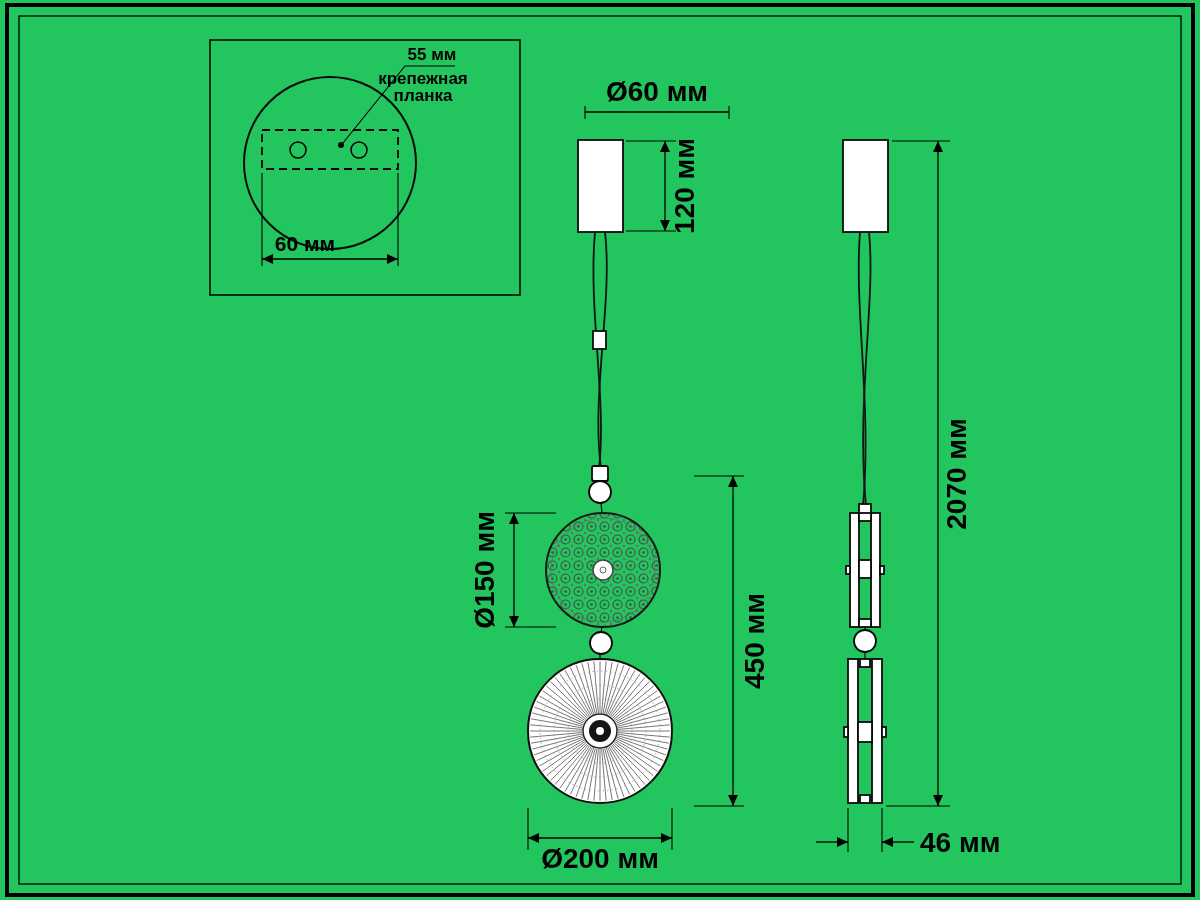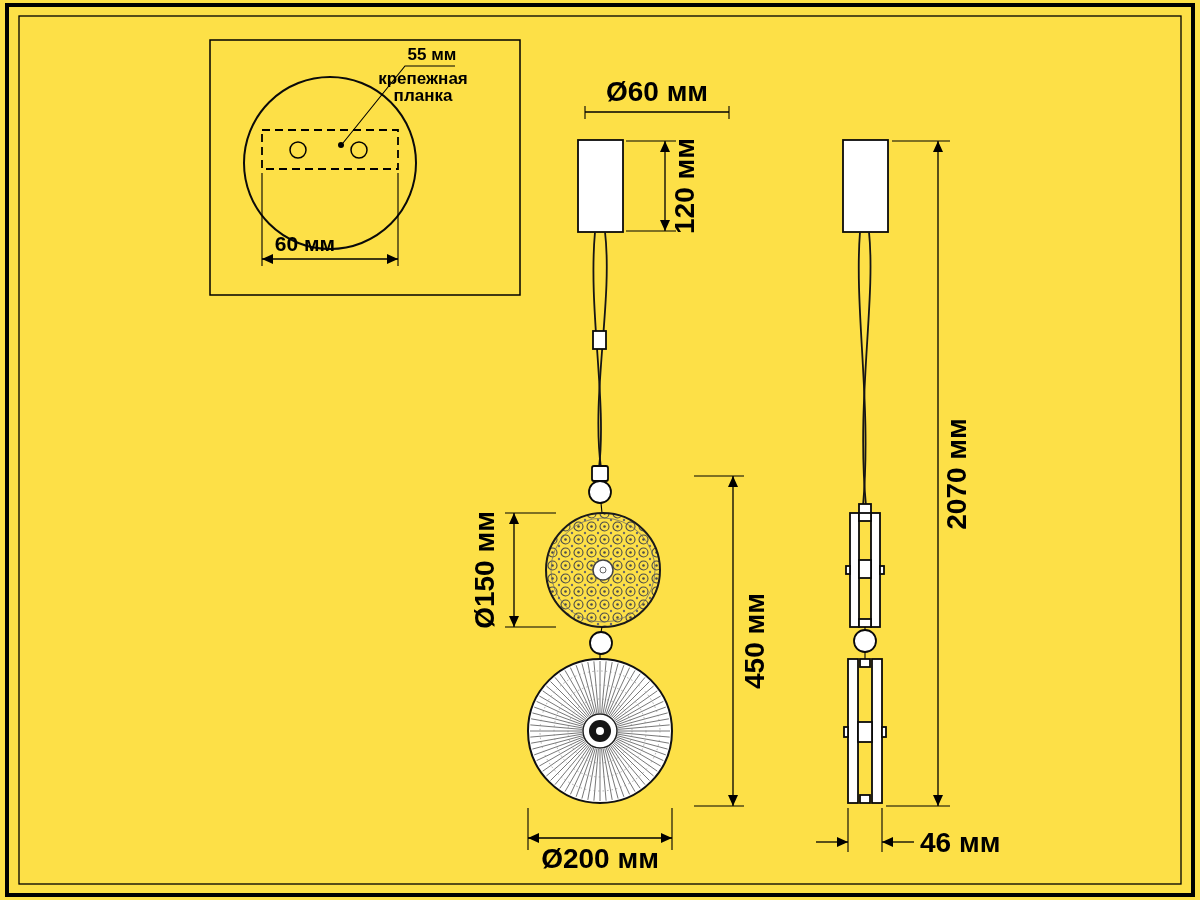--- a/index.html
+++ b/index.html
@@ -1,16 +1,16 @@
 <!DOCTYPE html>
 <html><head>
 <meta charset="utf-8">
 <style>
   html,body{margin:0;padding:0;background:#ffffff;}
-  .canvas{position:relative;width:1200px;height:900px;background:#fde047;overflow:hidden;}
+  .canvas{position:relative;width:1200px;height:900px;background:#22c55e;overflow:hidden;}
   svg{display:block;}
   text{fill:#000;}
   .t-dim{font:bold 28px "Liberation Sans",sans-serif;}
   .t-dim-s{font:bold 21px "Liberation Sans",sans-serif;}
   .t-note{font:600 17px "Liberation Sans",sans-serif;}
   .outline{fill:none;stroke:#0a0a0a;stroke-width:2;}
   .part{fill:#ffffff;stroke:#0a0a0a;stroke-width:1.8;}
   .dim{stroke:#000;stroke-width:1.3;fill:none;}
   .ext{stroke:#000;stroke-width:1.1;fill:none;}
   .dash{stroke:#000;stroke-width:1.8;stroke-dasharray:8 5;fill:none;}

